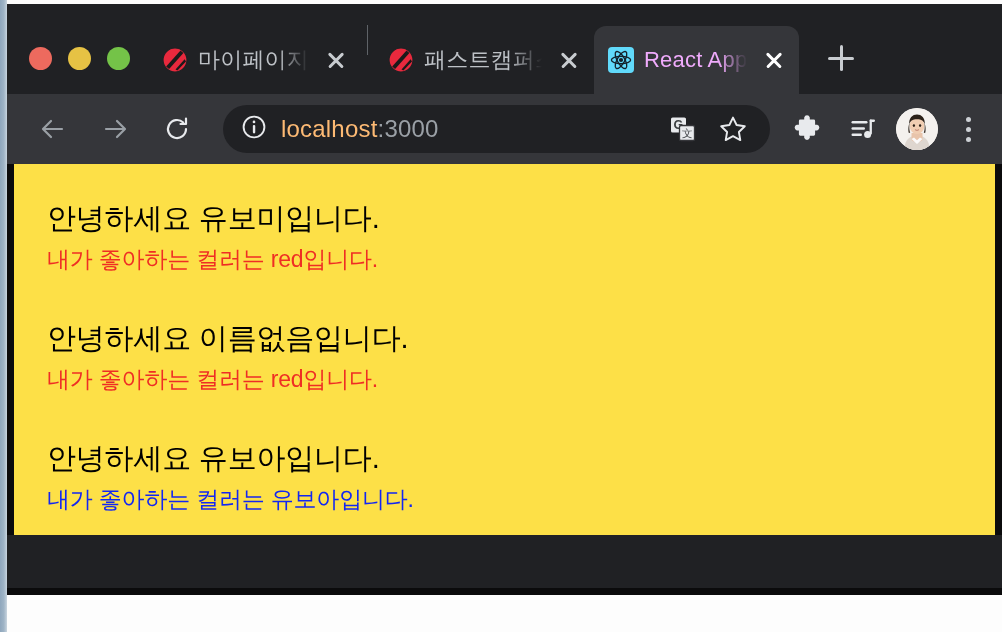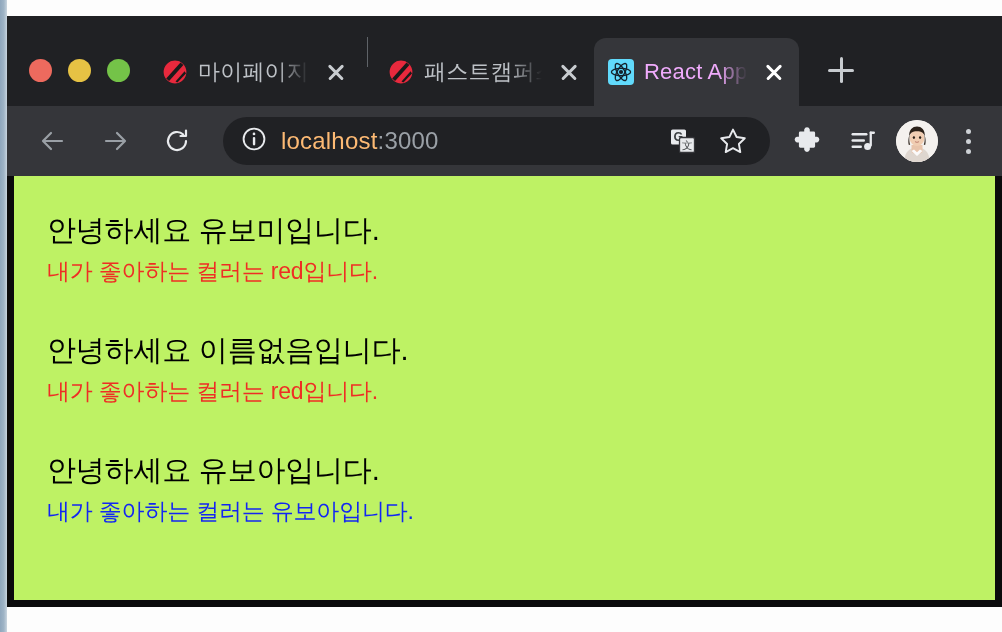--- a/index.html
+++ b/index.html
@@ -24,21 +24,21 @@
   #desktop-left-strip {
     position: absolute;
     left: 0; top: 0;
     width: 7px; height: 632px;
     background: linear-gradient(to right, #8fa7bd 0%, #9fb4c6 55%, #c9d5df 100%);
   }
 
   
   #browser-window {
     position: absolute;
-    left: 7px; top: 16px;
+    left: 7px; top: 4px;
     width: 995px;
     height: 591px;
     background: #202124;
     border-bottom: 7px solid #0b0b0c;
     overflow: hidden;
   }
 
   
   #tab-strip {
     position: relative;
@@ -236,22 +236,22 @@
   }
   #menu-button span {
     width: 5px; height: 5px;
     border-radius: 50%;
     background: #cdd1d5;
     display: block;
   }
 
   
   #page-viewport {
-    height: 424px;
-    background: #bef264;
+    height: 371px;
+    background: #fde047;
     border-left: 7px solid #0b0b0c;
     border-right: 7px solid #0b0b0c;
     padding: 34px 0 11px 33px;
     overflow: hidden;
   }
 
   .greeting-block { margin-bottom: 38px; }
   .greeting-block:last-child { margin-bottom: 0; }
 
   .greeting-line {

